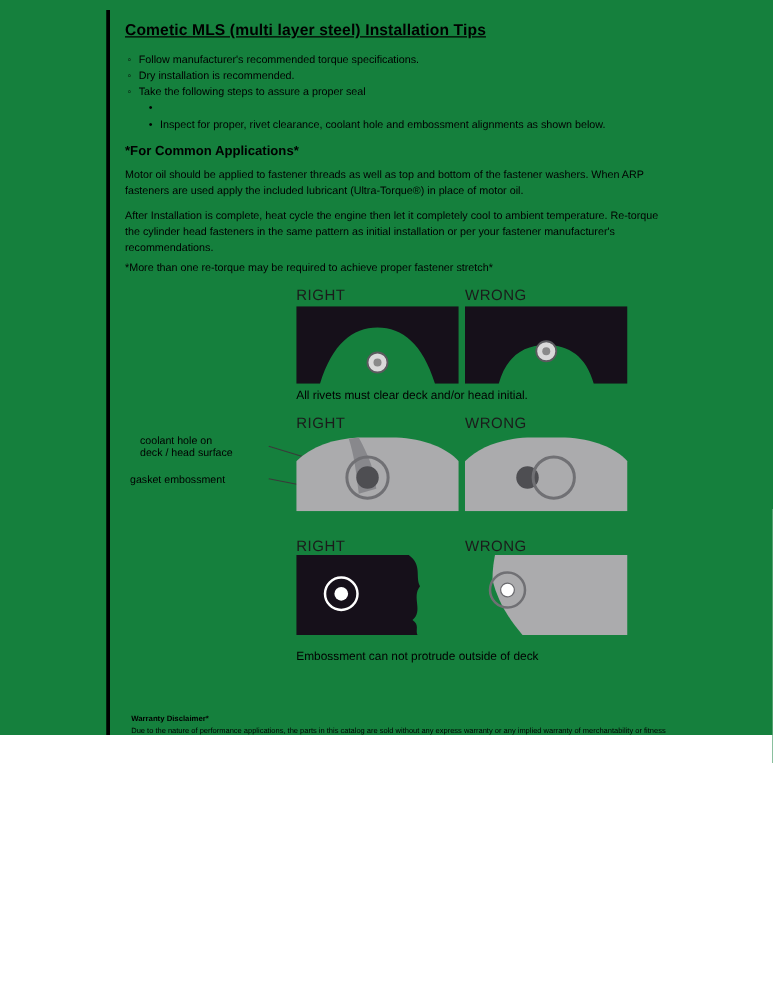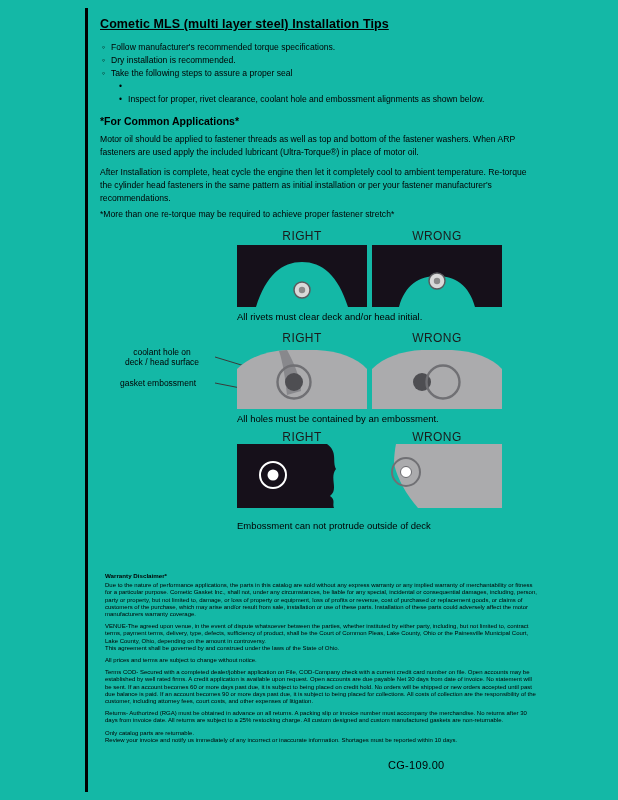--- a/index.html
+++ b/index.html
@@ -1,34 +1,34 @@
 <!DOCTYPE html>
 <html><head>
 <meta charset="utf-8">
 <style>
   *{margin:0;padding:0;box-sizing:border-box}
   html,body{width:618px;height:800px}
   body{background:#ffffff;font-family:"Liberation Sans",sans-serif;color:#000}
-  .page{position:relative;width:618px;height:800px;background:#14b8a6;overflow:hidden}
+  .page{position:relative;width:618px;height:588px;background:#15803d;overflow:hidden}
   .abs{position:absolute}
   #left-rule{left:85px;top:8px;width:3px;height:784px;background:#000}
   #title{left:100px;top:17px;font-size:12.5px;font-weight:700;text-decoration:underline;letter-spacing:.1px}
   #tips{left:102px;top:41px;font-size:8.6px;line-height:13px}
   .tip-row{display:flex;align-items:baseline}
   .tip-marker{width:9px;flex:0 0 9px}
   .tip-row.sub{margin-left:17px}
   #diesel-heading{left:100px;top:115px;font-size:10.5px;font-weight:700}
   .body-para{left:100px;width:438px;font-size:8.6px;line-height:13px}
   #diesel-para-1{top:133px}
   #diesel-para-2{top:166px}
   #diesel-note{left:100px;top:209px;font-size:8.6px}
-  .col-label{width:130px;text-align:center;font-size:12px;color:#1b1b1b;letter-spacing:.4px}
+  .col-label{width:130px;font-size:12px;color:#1b1b1b;letter-spacing:.4px}
   .diag{display:block}
   .caption{left:237px;font-size:9.5px;line-height:12px}
-  .callout{text-align:center;font-size:8.5px;line-height:10px}
+  .callout{text-align:left;font-size:8.5px;line-height:10px}
   #warranty{left:105px;top:572px;width:432px;font-size:6px;line-height:7.2px}
   #warranty .w-head{font-weight:700;margin-bottom:3px;font-size:6.2px}
   #warranty p{margin-bottom:5px}
   #warranty p.tight{margin-bottom:0}
   #doc-number{left:388px;top:759px;font-size:11px;letter-spacing:.3px}
 </style>
 </head>
 <body>
 
 <div class="page">
@@ -101,21 +101,20 @@
     <circle cx="57" cy="37" r="9" fill="#4e4e52"></circle>
     <circle cx="57" cy="37" r="16.5" fill="none" stroke-width="2.4" stroke="#707074"></circle>
   </svg>
 
   <svg class="abs diag" style="left:372px;top:345px" width="130" height="64" viewBox="0 0 130 64">
     <path d="M0,64 V24 C12,12 30,6 50,5 H80 C102,6 120,13 130,24 V64 Z" fill="#ababad"></path>
     <circle cx="50" cy="37" r="9" fill="#4e4e52"></circle>
     <circle cx="71" cy="37" r="16.5" fill="none" stroke-width="2.4" stroke="#707074"></circle>
   </svg>
 
-  <div class="abs caption" style="top:413px">All holes must be contained by an embossment.</div>
 
   <div class="abs col-label" style="left:237px;top:430px">RIGHT</div>
   <div class="abs col-label" style="left:372px;top:430px">WRONG</div>
 
   <svg class="abs diag" style="left:237px;top:444px" width="130" height="64" viewBox="0 0 130 64">
     <path d="M0,0 H90 C101,8 95,17 99,25 C92,34 102,45 93,52 C99,56 95,60 97,64 H0 Z" fill="#16101a"></path>
     <circle cx="36" cy="31" r="13" fill="none" stroke="#ffffff" stroke-width="2"></circle>
     <circle cx="36" cy="31" r="5.5" fill="#ffffff"></circle>
   </svg>
 

